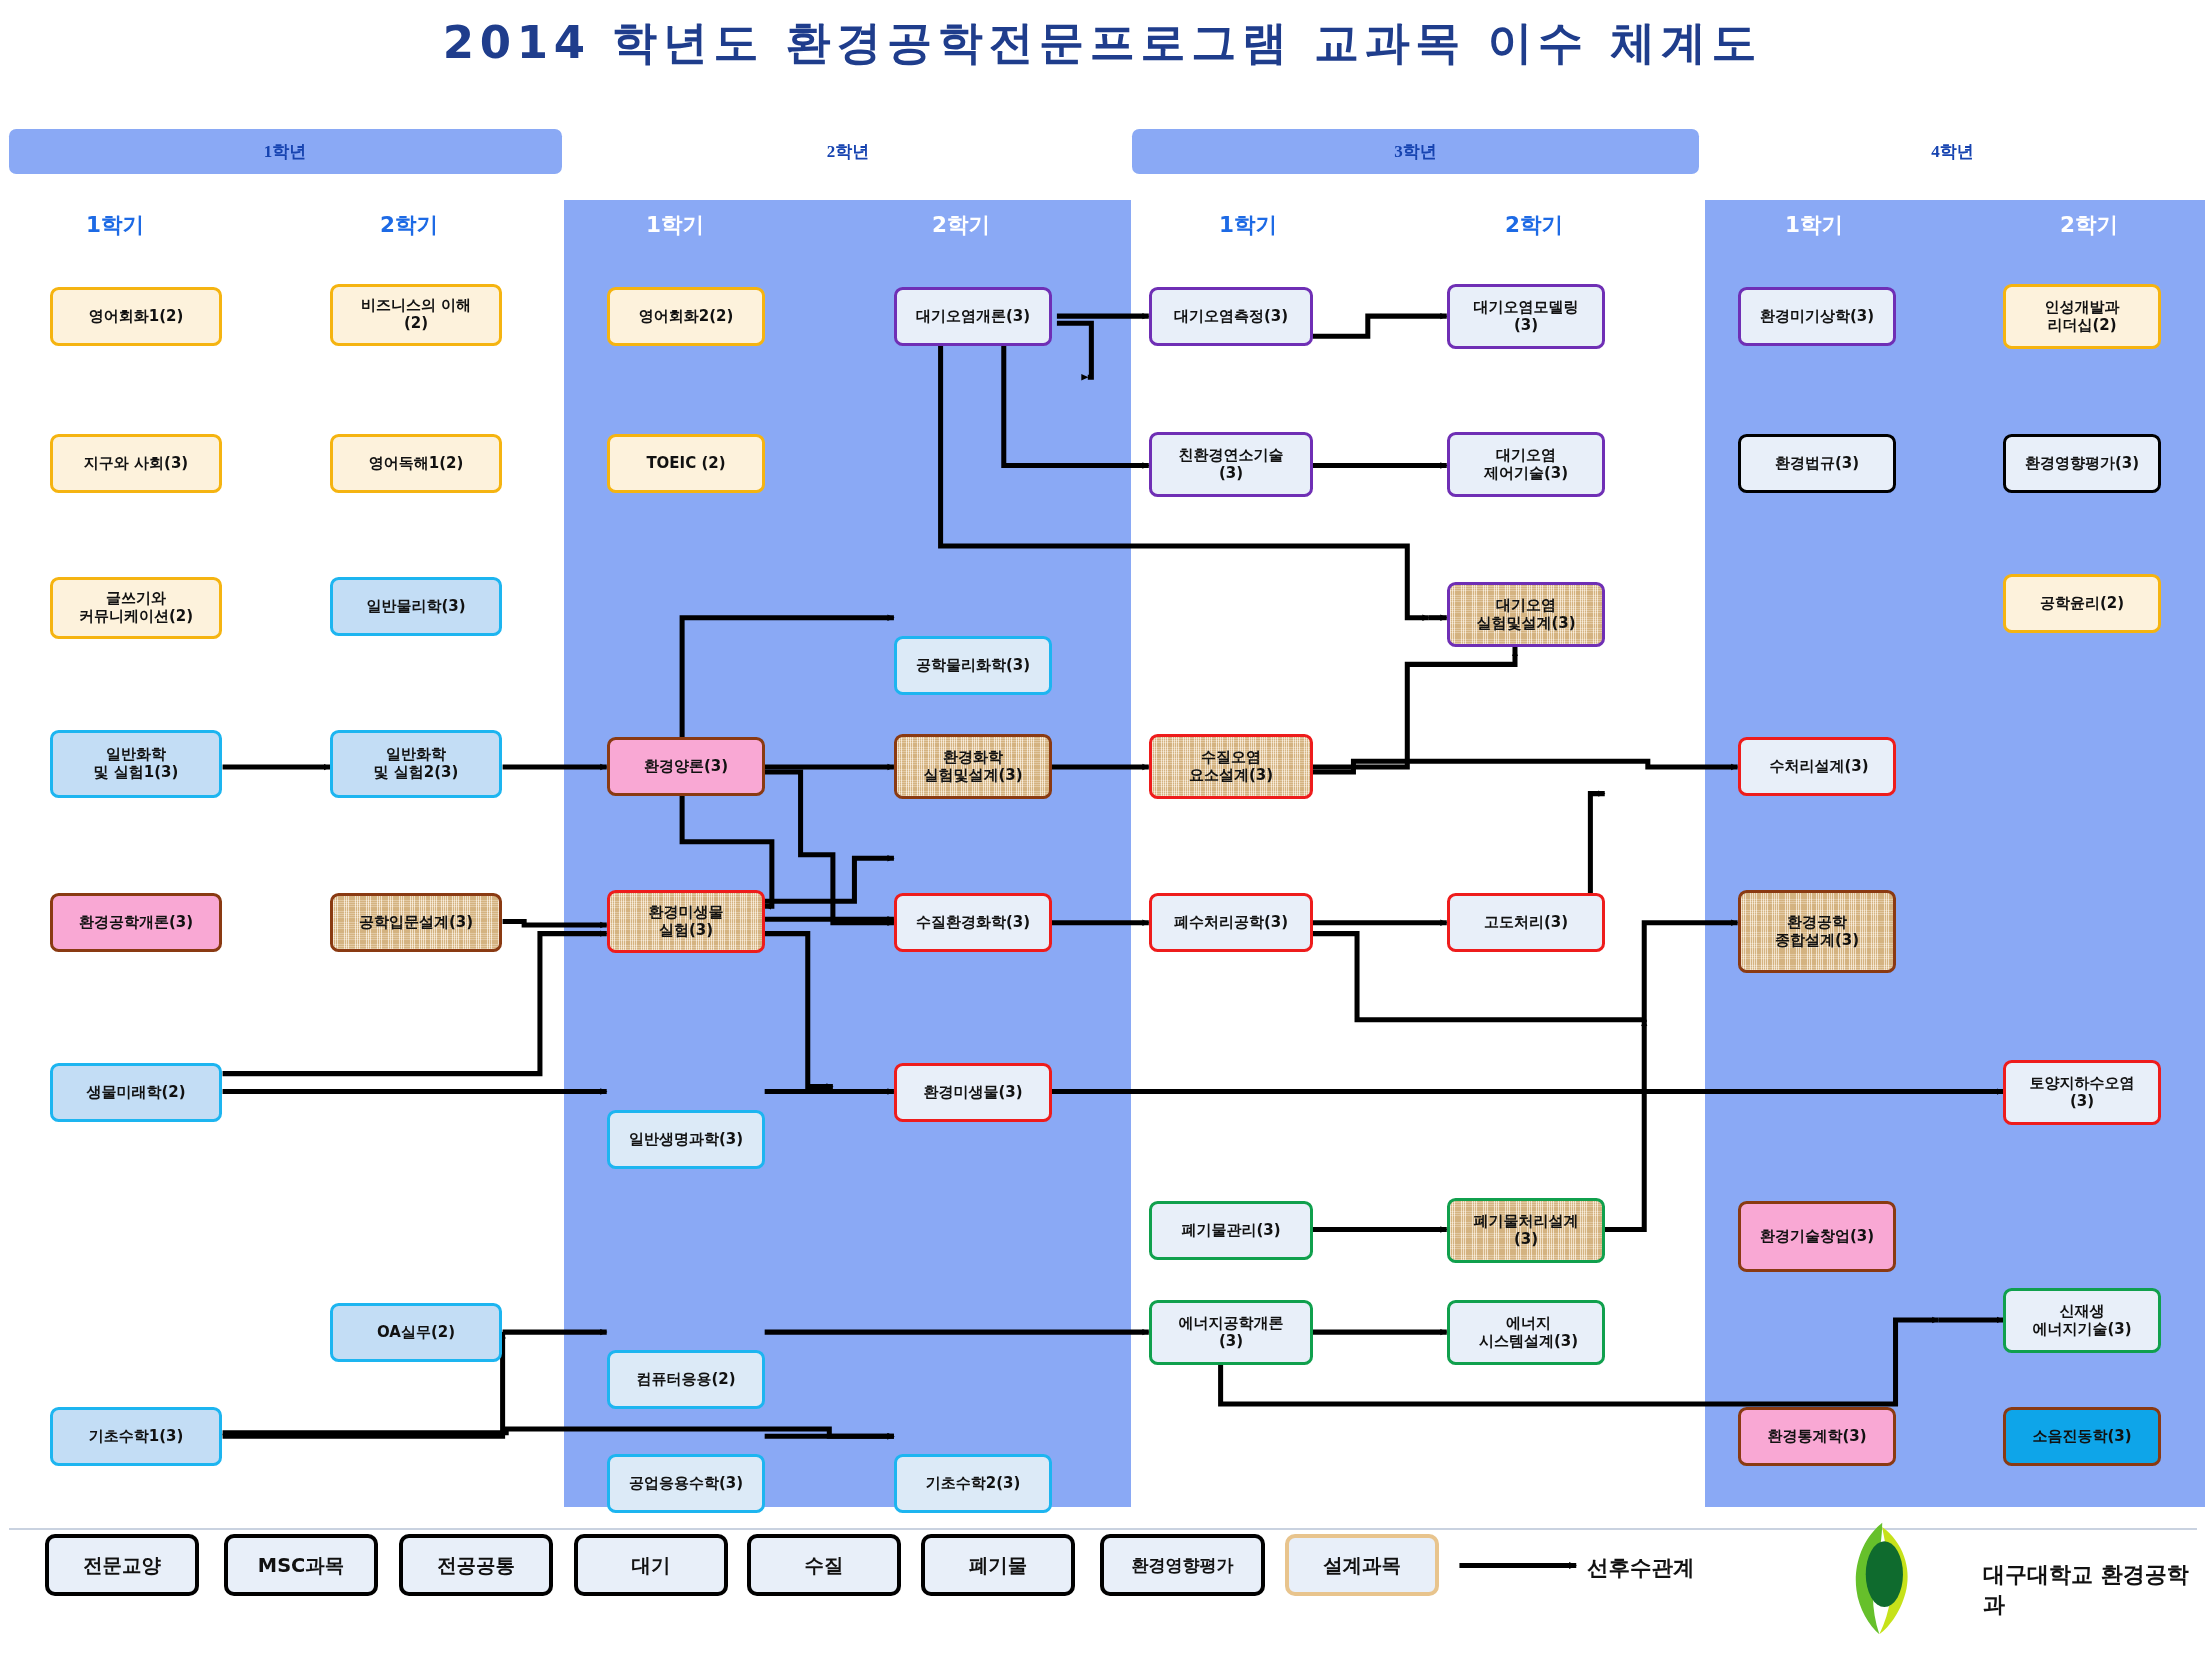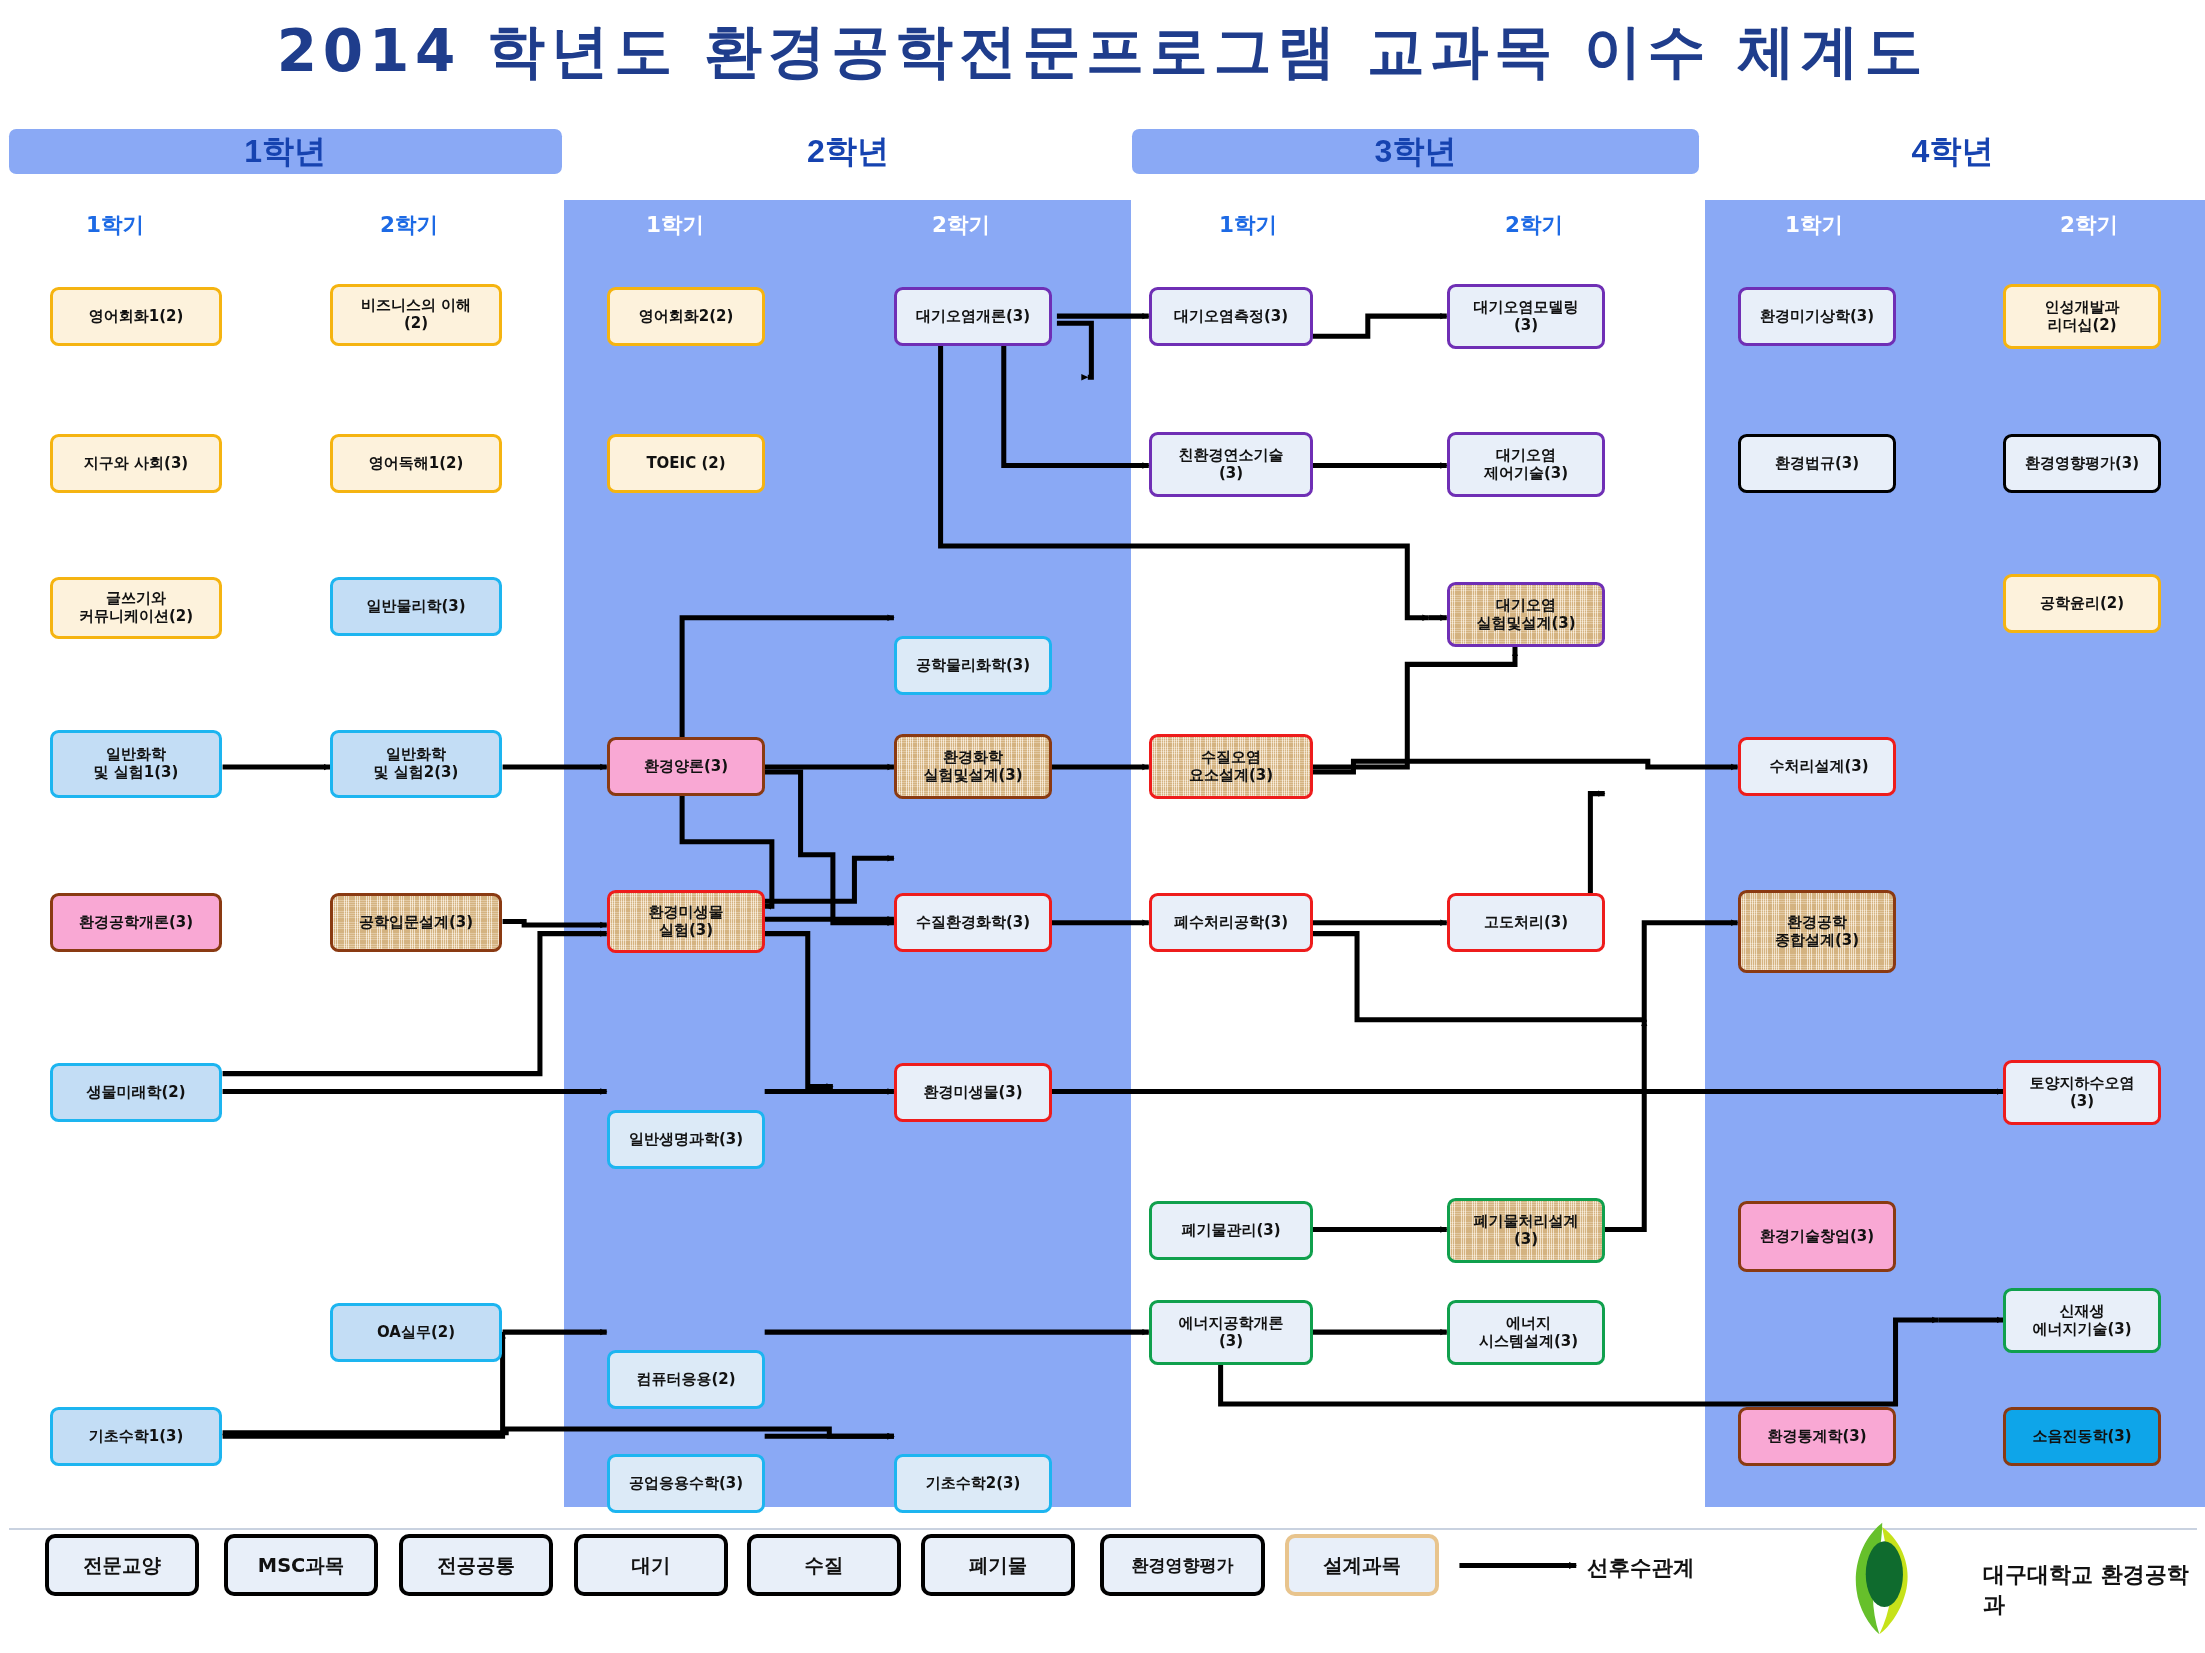--- a/index.html
+++ b/index.html
@@ -9,32 +9,32 @@
     font-family:"Liberation Sans", sans-serif;
     overflow:hidden;
     position:relative;
   }
   #stage{position:absolute;left:0;top:0;width:2205px;height:1654px;}
 
   
   #title{
     position:absolute;left:0;top:13px;width:2205px;
     text-align:center;
-    font-size:58px;font-weight:bold;
+    font-size:45px;font-weight:bold;
     letter-spacing:5.7px;
     color:#1f3d8c;
     font-family:"DejaVu Sans", sans-serif;
   }
 
   
   .yearband{
     position:absolute;height:45px;border-radius:7.2px;
     display:flex;align-items:center;justify-content:center;
-    font-size:32px;font-weight:bold;color:#1643b0;
-    font-family:Liberation Sans, sans-serif;
+    font-size:17px;font-weight:bold;color:#1643b0;
+    font-family:Liberation Serif, serif;
   }
   .yearband.fill{background:#8aa9f5;}
 
   
   .shade{position:absolute;background:#8aa9f5;}
 
   
   .semlabel{
     position:absolute;width:172px;text-align:center;
     font-size:21.5px;font-weight:bold;color:#1d6ae5;

